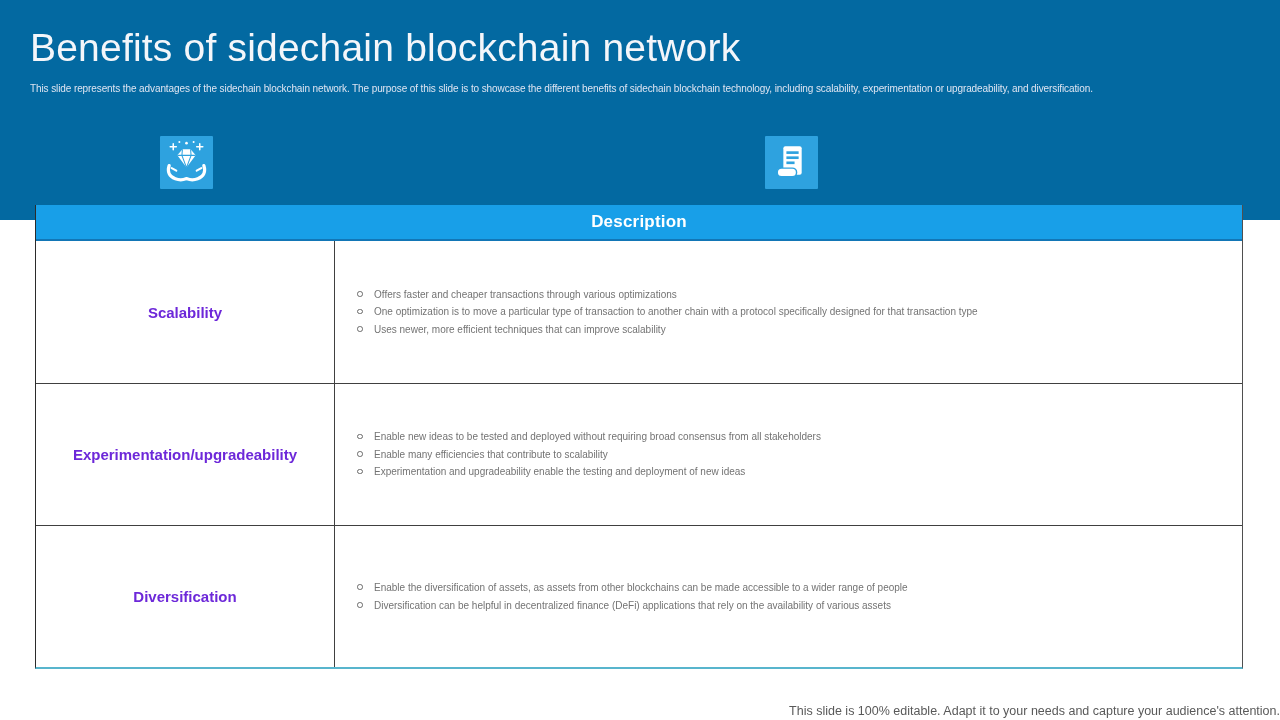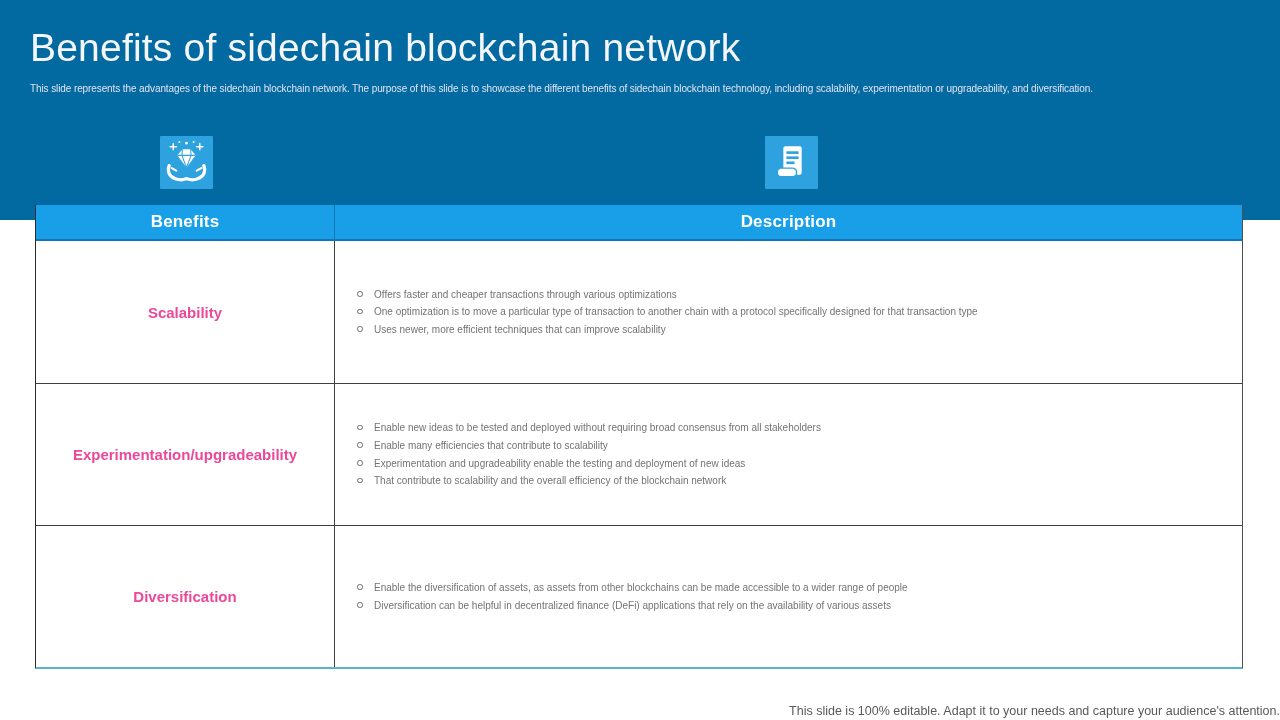--- a/index.html
+++ b/index.html
@@ -46,21 +46,21 @@
     color:#ffffff; font-weight:700; font-size:17px; letter-spacing:0.2px;
   }
   .th-benefits { width:299px; border-right:1px solid #1276b6; box-sizing:border-box; }
   .th-desc { flex:1; }
 
   .trow { display:flex; height:142px; box-sizing:border-box; }
   .trow + .trow { border-top:1px solid #404040; }
   .cell-benefit {
     width:299px; box-sizing:border-box; border-right:1px solid #404040;
     display:flex; align-items:center; justify-content:center; text-align:center;
-    color:#ec4899; font-weight:700; font-size:15px; padding:0 10px;
+    color:#6d28d9; font-weight:700; font-size:15px; padding:0 10px;
   }
   .cell-desc {
     flex:1; display:flex; align-items:center;
     padding:0 30px 0 11px; box-sizing:border-box;
   }
   .points { list-style:none; margin:0; padding:0; width:100%; }
   .points li {
     position:relative; padding-left:28px;
     color:#737373; font-size:10px; line-height:17.6px;
   }
@@ -107,21 +107,20 @@
       <rect x="18" y="10" width="18" height="28" rx="2" fill="#ffffff"></rect>
       <rect x="21" y="15" width="12" height="2.6" fill="#2ea2df"></rect>
       <rect x="21" y="20" width="12" height="2.6" fill="#2ea2df"></rect>
       <rect x="21" y="25" width="8" height="2.6" fill="#2ea2df"></rect>
       <rect x="12" y="31.5" width="19" height="8.5" rx="4.2" fill="#ffffff" stroke="#2ea2df" stroke-width="1.4"></rect>
     </svg>
   </div>
 
   <div class="benefits-table">
     <div class="thead">
-      <div class="th th-benefits">Benefits</div>
       <div class="th th-desc">Description</div>
     </div>
 
     <div class="trow">
       <div class="cell-benefit">Scalability</div>
       <div class="cell-desc">
         <ul class="points">
           <li>Offers faster and cheaper transactions through various optimizations</li>
           <li>One optimization is to move a particular type of transaction to another chain with a protocol specifically designed for that transaction type</li>
           <li>Uses newer, more efficient techniques that can improve scalability</li>
@@ -129,21 +128,20 @@
       </div>
     </div>
 
     <div class="trow">
       <div class="cell-benefit">Experimentation/upgradeability</div>
       <div class="cell-desc">
         <ul class="points">
           <li>Enable new ideas to be tested and deployed without requiring broad consensus from all stakeholders</li>
           <li>Enable many efficiencies that contribute to scalability</li>
           <li>Experimentation and upgradeability enable the testing and deployment of new ideas</li>
-          <li>That contribute to scalability and the overall efficiency of the blockchain network</li>
         </ul>
       </div>
     </div>
 
     <div class="trow">
       <div class="cell-benefit">Diversification</div>
       <div class="cell-desc">
         <ul class="points">
           <li>Enable the diversification of assets, as assets from other blockchains can be made accessible to a wider range of people</li>
           <li>Diversification can be helpful in decentralized finance (DeFi) applications that rely on the availability of various assets</li>

